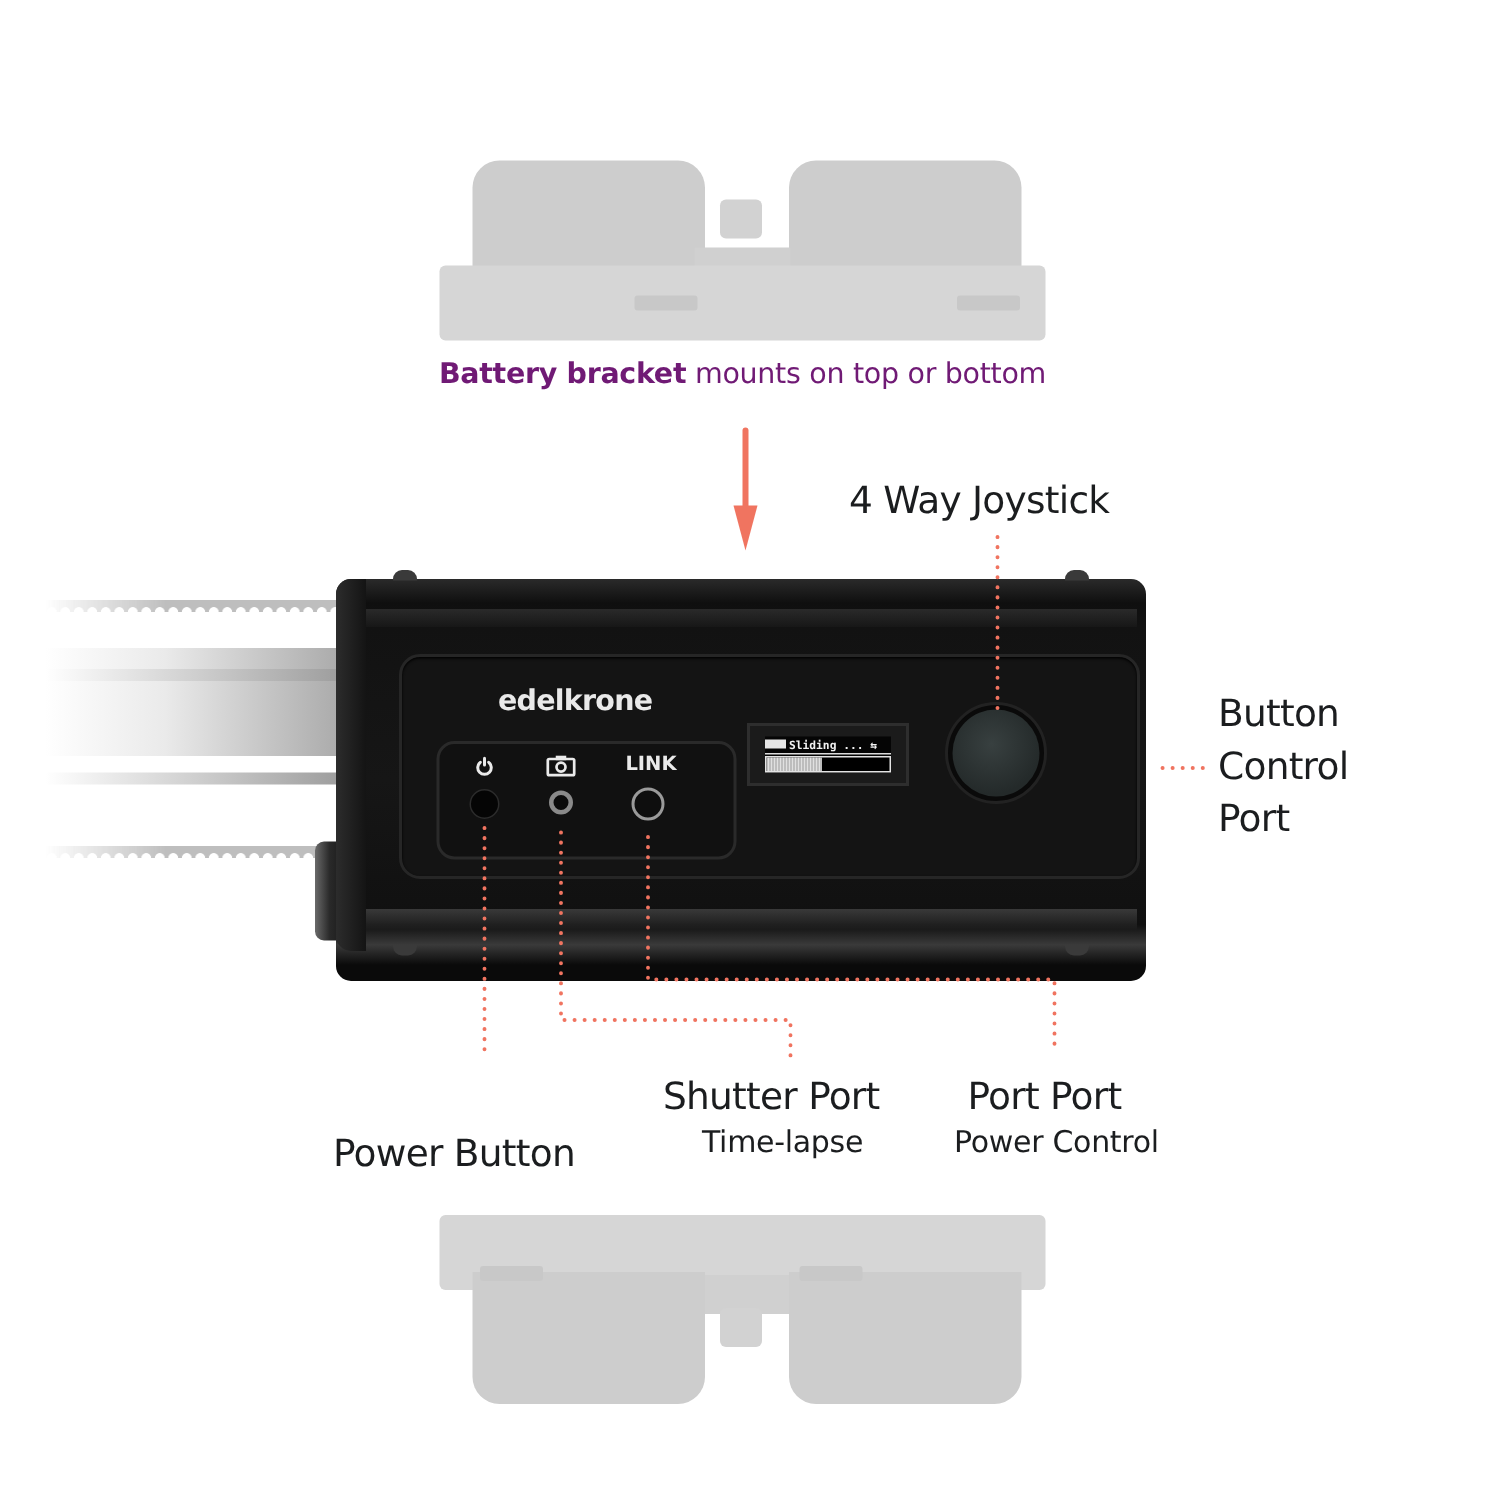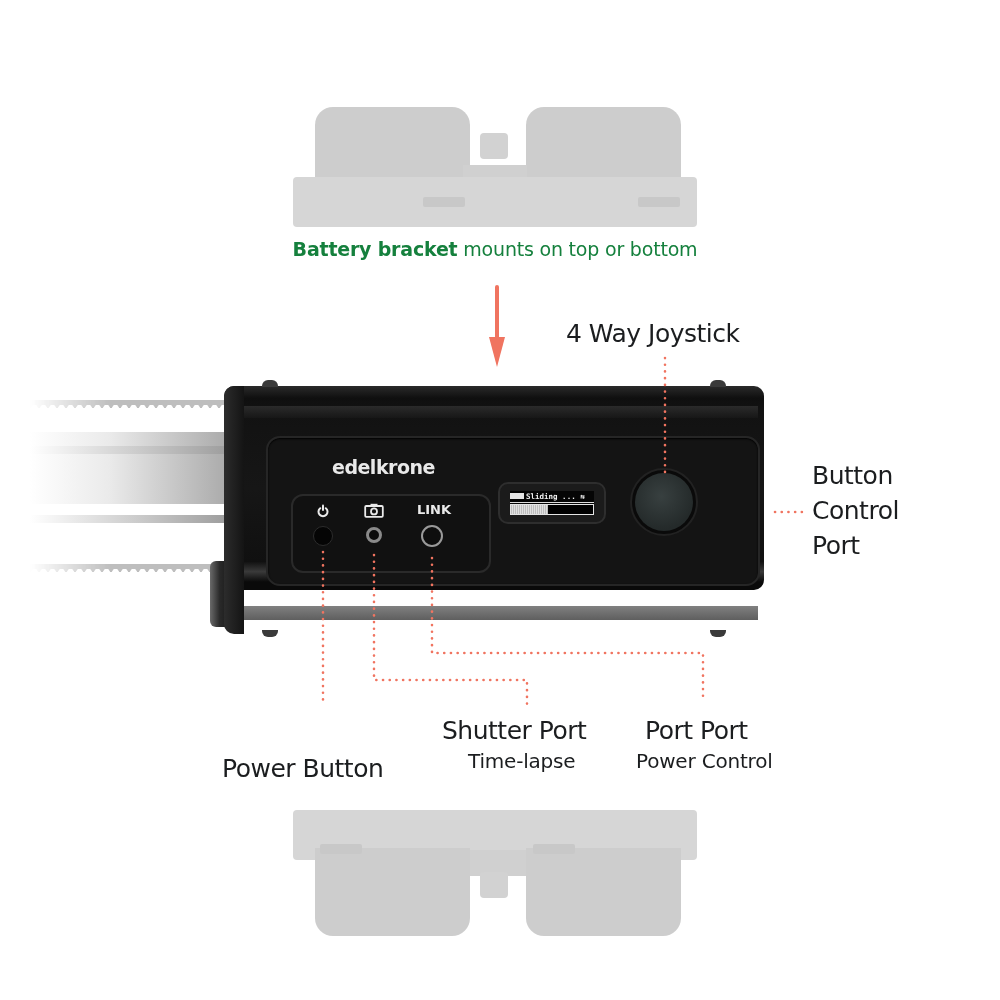--- a/index.html
+++ b/index.html
@@ -31,60 +31,60 @@
   .bracket.bottom .base { top: 10px; }
   .bracket.bottom .pad { top: 48px; border-radius: 0 0 18px 18px; }
   .bracket.bottom .pad.l { left: 22px; }
   .bracket.bottom .pad.r { left: 233px; }
   .bracket.bottom .knob { top: 72px; left: 187px; }
   .bracket.bottom .bridge { top: 50px; }
   .bracket.bottom .tab.l { left: 27px; top: 44px; }
   .bracket.bottom .tab.r { left: 240px; top: 44px; }
 
   
-  .caption-top { left: 0; width: 990px; top: 238px; text-align: center; font-size: 19px; color: #15803d; letter-spacing: -0.2px; }
+  .caption-top { left: 0; width: 990px; top: 238px; text-align: center; font-size: 19px; color: #701a75; letter-spacing: -0.2px; }
   .caption-top b { font-weight: bold; }
 
   .arrow { left: 487px; top: 283px; width: 20px; height: 88px; }
 
   .label { font-weight: normal; color: #1b1d1f; font-size: 25px; letter-spacing: -0.5px; white-space: nowrap; }
   .sublabel { font-size: 20px; color: #1b1d1f; letter-spacing: -0.2px; white-space: nowrap; }
 
   
   .rail { left: 30px; top: 432px; width: 200px; height: 72px;
     background: linear-gradient(90deg, rgba(255,255,255,1) 0%, rgba(220,220,220,0.6) 40%, #a9a9a9 100%); }
   .rail-bar { left: 30px; width: 200px; height: 8px;
     background: linear-gradient(90deg, rgba(255,255,255,1) 0%, #cfcfcf 50%, #9c9c9c 100%); }
   .belt { left: 30px; width: 200px; height: 8px;
     background-image: radial-gradient(circle at 50% 100%, transparent 3px, #b8b8b8 3.5px);
     background-size: 9px 8px; opacity: 0.9;
     -webkit-mask-image: linear-gradient(90deg, transparent 0%, #000 40%);
     mask-image: linear-gradient(90deg, transparent 0%, #000 40%); }
 
   
-  .device { left: 224px; top: 386px; width: 540px; height: 204px; border-radius: 10px;
+  .device { left: 224px; top: 386px; width: 540px; height: 268px; border-radius: 10px;
     background: linear-gradient(180deg, #2a2a2a 0%, #0f0f0f 6%, #121212 12%, #161616 50%, #101010 86%, #3a3a3a 91%, #0a0a0a 96%); }
   .device .end-cap { position: absolute; left: 0; top: 0; width: 20px; height: 248px; border-radius: 10px 0 0 10px;
     background: linear-gradient(90deg, #2c2c2c, #141414); }
   .device .top-stripe { position: absolute; left: 20px; right: 6px; top: 20px; height: 12px;
     background: linear-gradient(180deg, #3b3b3b, #1a1a1a); opacity: 0.6; }
   .device .bottom-stripe { position: absolute; left: 20px; right: 6px; top: 220px; height: 14px;
     background: linear-gradient(180deg, #4a4a4a, #1a1a1a); opacity: 0.7; }
   .screw { position: absolute; width: 16px; height: 7px; background: #3a3a3a; border-radius: 6px 6px 0 0; }
 
   .panel { position: absolute; left: 42px; top: 50px; width: 490px; height: 146px; border-radius: 14px;
     background: #141414; border: 2px solid #262626; box-shadow: inset 0 1px 2px #000; }
   .brand { position: absolute; left: 108px; top: 70px; font-size: 19px; font-weight: bold; color: #e9e9e9; letter-spacing: -0.5px; }
 
   .port-panel { position: absolute; left: 67px; top: 108px; width: 196px; height: 75px; border-radius: 12px;
     background: #111; border: 2px solid #2a2a2a; }
   .port-icon { position: absolute; color: #eaeaea; font-size: 13px; font-weight: bold; text-align: center; }
   .port { position: absolute; border-radius: 50%; }
 
-  .oled-frame { position: absolute; left: 274px; top: 96px; width: 104px; height: 38px; border-radius: 10px;
+  .oled-frame { position: absolute; left: 274px; top: 96px; width: 104px; height: 38px; border-radius: 0;
     background: #1b1b1b; border: 2px solid #2e2e2e; }
   .oled { position: absolute; left: 10px; top: 7px; width: 84px; height: 24px; background: #050505; }
   .oled-top { position: absolute; left: 0; top: 1px; width: 84px; height: 9px; font-family: "DejaVu Sans Mono", monospace;
     font-size: 7.5px; color: #f2f2f2; font-weight: bold; line-height: 9px; white-space: nowrap; }
   .oled-batt { display: inline-block; width: 14px; height: 6px; background: #e6e6e6; vertical-align: 0; margin-right: 2px; }
   .oled-rule { position: absolute; left: 0; top: 11px; width: 84px; height: 1px; background: #dcdcdc; }
   .oled-bar { position: absolute; left: 0; top: 13px; width: 82px; height: 9px; border: 1px solid #e4e4e4; background: #000; }
   .oled-fill { position: absolute; left: 0; top: 0; height: 9px; background: repeating-linear-gradient(90deg, #bdbdbd 0 1px, #e0e0e0 1px 2px); }
 
   .joystick-ring { position: absolute; left: 406px; top: 82px; width: 64px; height: 64px; border-radius: 50%;

